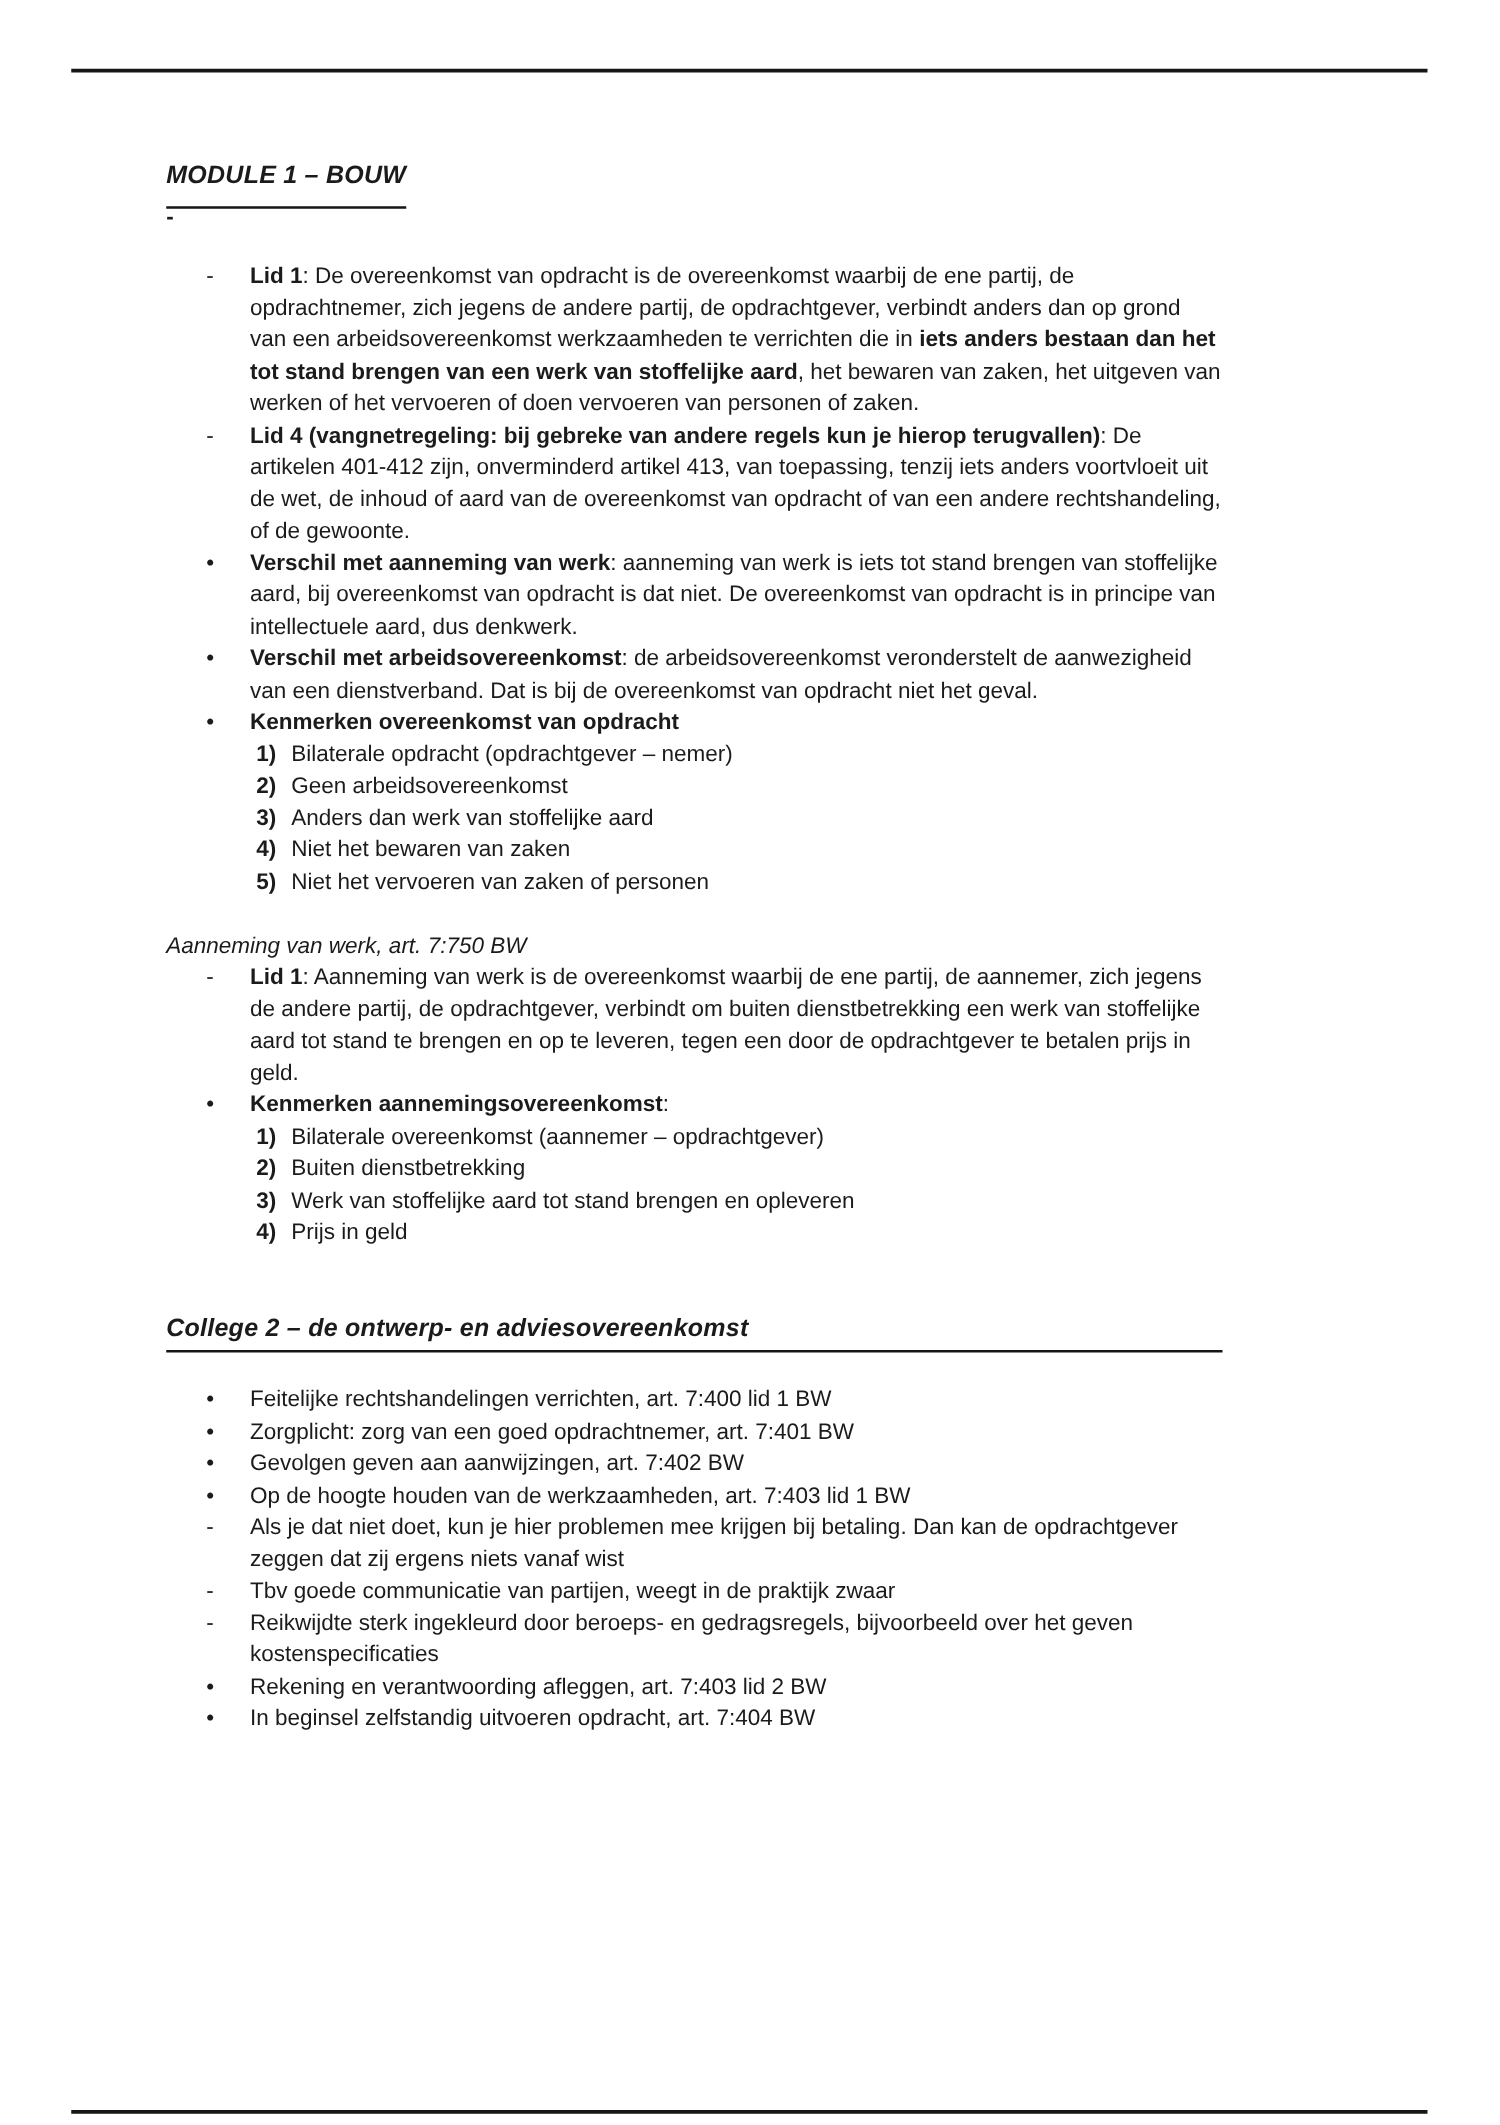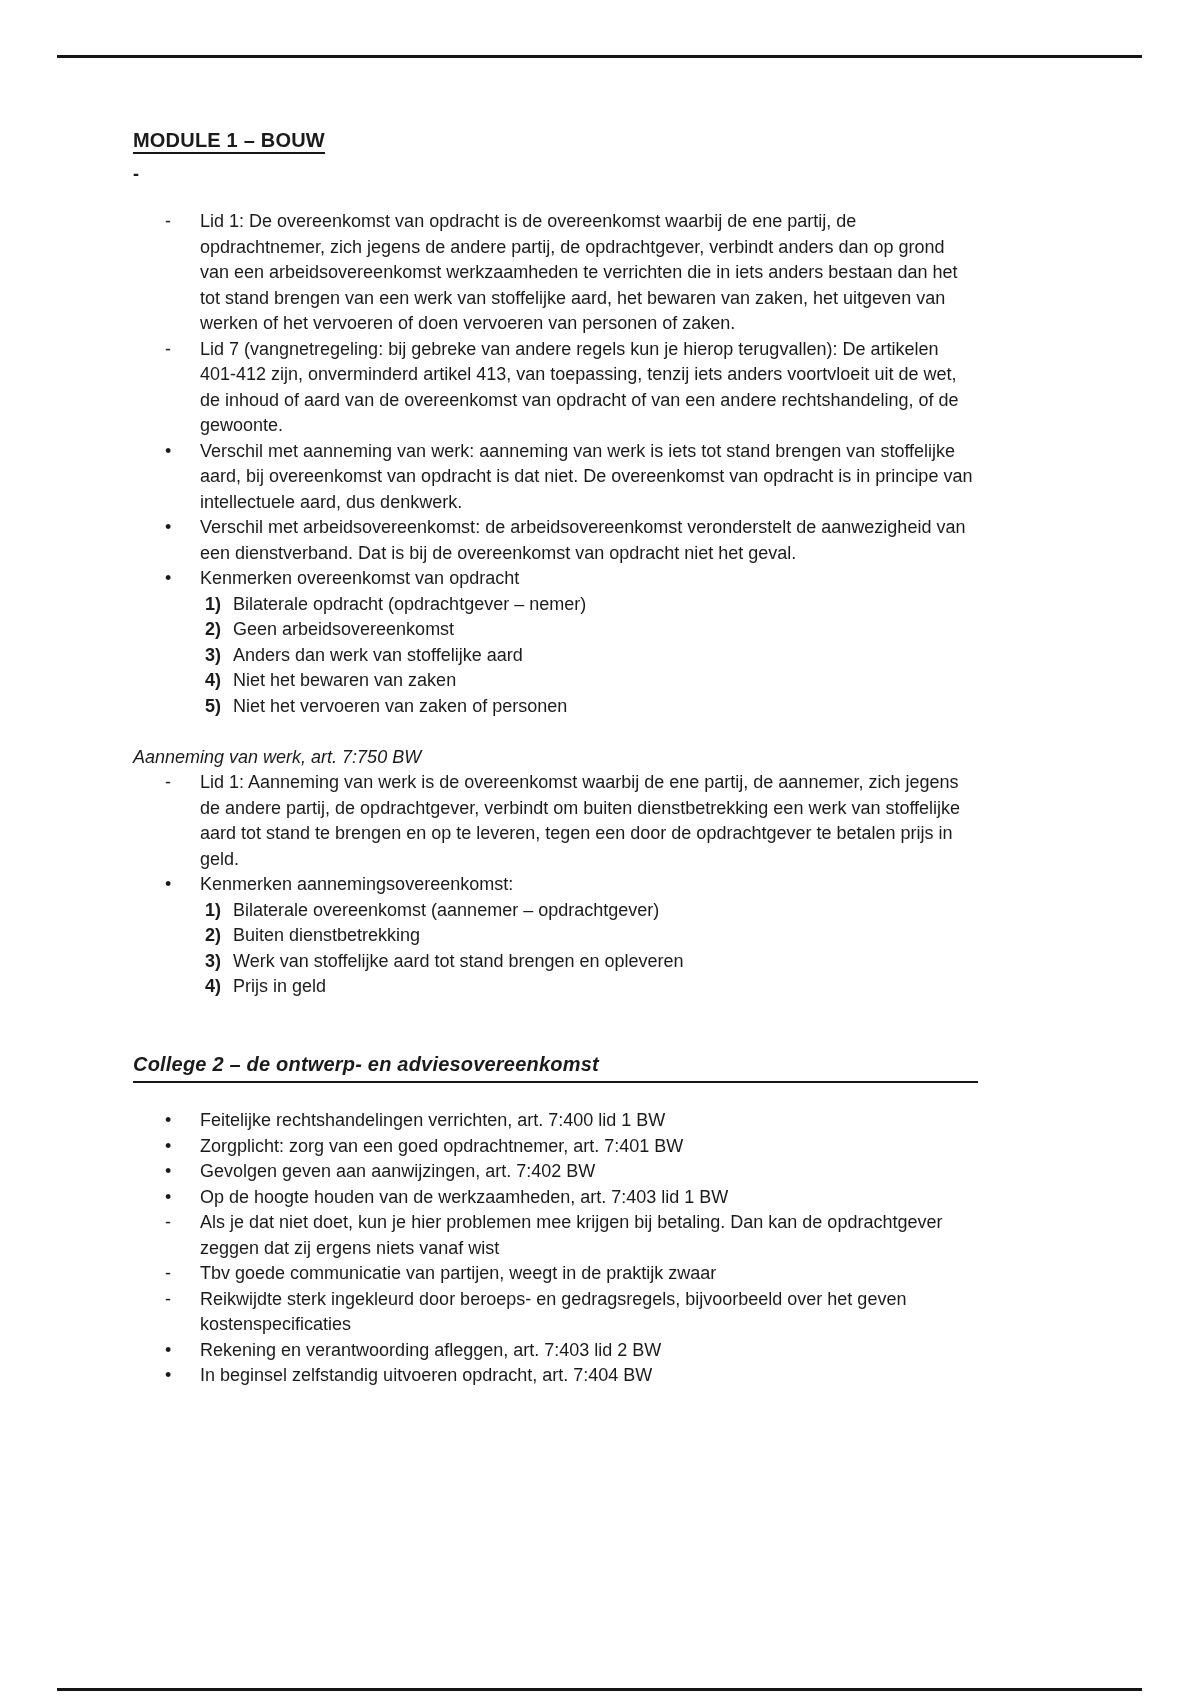--- a/index.html
+++ b/index.html
@@ -16,40 +16,40 @@
     background:#161616;
   }
   #top-rule{top:55px;}
   #bottom-rule{top:1688px;}
   #doc{
     position:absolute;left:133px;top:128px;width:845px;
     font-size:18px;line-height:25.5px;
   }
   .doc-title{margin:0;}
   .doc-title span{
-    font-size:20px;font-weight:bold;
-    border-bottom:2px solid #161616;padding-bottom:1px;
+    font-size:20px;font-weight:bold;font-style:italic;
+    border-bottom:2px solid #161616;padding-bottom:14px;
     letter-spacing:0.2px;
   }
   .stray-dash{margin-top:9px;line-height:20px;font-weight:bold;}
   .section-heading{
     font-size:20px;font-weight:bold;font-style:italic;
     line-height:26px;
     border-bottom:2px solid #161616;
     padding-bottom:4px;
     letter-spacing:0.2px;
   }
   .lead-in{font-style:italic;}
   .list{padding-left:32px;}
   .li{display:flex;}
   .li .mk{flex:0 0 35px;}
   .li .tx{flex:1;}
   .li.nested{padding-left:40px;}
   .li.nested .mk{flex:0 0 28px;font-weight:bold;}
-  .b{font-weight:normal;}
+  .b{font-weight:bold;}
   .spacer{width:100%;}
 </style>
 </head>
 <body>
 
 <div id="top-rule" class="rule"></div>
 
 <div id="doc">
   <div class="doc-title">
     <span>MODULE 1 – BOUW</span>
@@ -57,21 +57,21 @@
   <div class="stray-dash">-</div>
   <div>
       <div class="spacer" style="height: 25.5px;"></div>
       <div class="list">
         <div class="li">
           <span class="mk">-</span>
           <span class="tx"><span class="b">Lid 1</span><span>: De overeenkomst van opdracht is de overeenkomst waarbij de ene partij, de opdrachtnemer, zich jegens de andere partij, de opdrachtgever, verbindt anders dan op grond van een arbeidsovereenkomst werkzaamheden te verrichten die in </span><span class="b">iets anders bestaan dan het tot stand brengen van een werk van stoffelijke aard</span><span>, het bewaren van zaken, het uitgeven van werken of het vervoeren of doen vervoeren van personen of zaken.</span></span>
         </div>
         <div class="li">
           <span class="mk">-</span>
-          <span class="tx"><span class="b">Lid 7 (vangnetregeling: bij gebreke van andere regels kun je hierop terugvallen)</span><span>: De artikelen 401-412 zijn, onverminderd artikel 413, van toepassing, tenzij iets anders voortvloeit uit de wet, de inhoud of aard van de overeenkomst van opdracht of van een andere rechtshandeling, of de gewoonte.</span></span>
+          <span class="tx"><span class="b">Lid 4 (vangnetregeling: bij gebreke van andere regels kun je hierop terugvallen)</span><span>: De artikelen 401-412 zijn, onverminderd artikel 413, van toepassing, tenzij iets anders voortvloeit uit de wet, de inhoud of aard van de overeenkomst van opdracht of van een andere rechtshandeling, of de gewoonte.</span></span>
         </div>
         <div class="li">
           <span class="mk">•</span>
           <span class="tx"><span class="b">Verschil met aanneming van werk</span><span>: aanneming van werk is iets tot stand brengen van stoffelijke aard, bij overeenkomst van opdracht is dat niet. De overeenkomst van opdracht is in principe van intellectuele aard, dus denkwerk.</span></span>
         </div>
         <div class="li">
           <span class="mk">•</span>
           <span class="tx"><span class="b">Verschil met arbeidsovereenkomst</span><span>: de arbeidsovereenkomst veronderstelt de aanwezigheid van een dienstverband. Dat is bij de overeenkomst van opdracht niet het geval.</span></span>
         </div>
         <div class="li">

